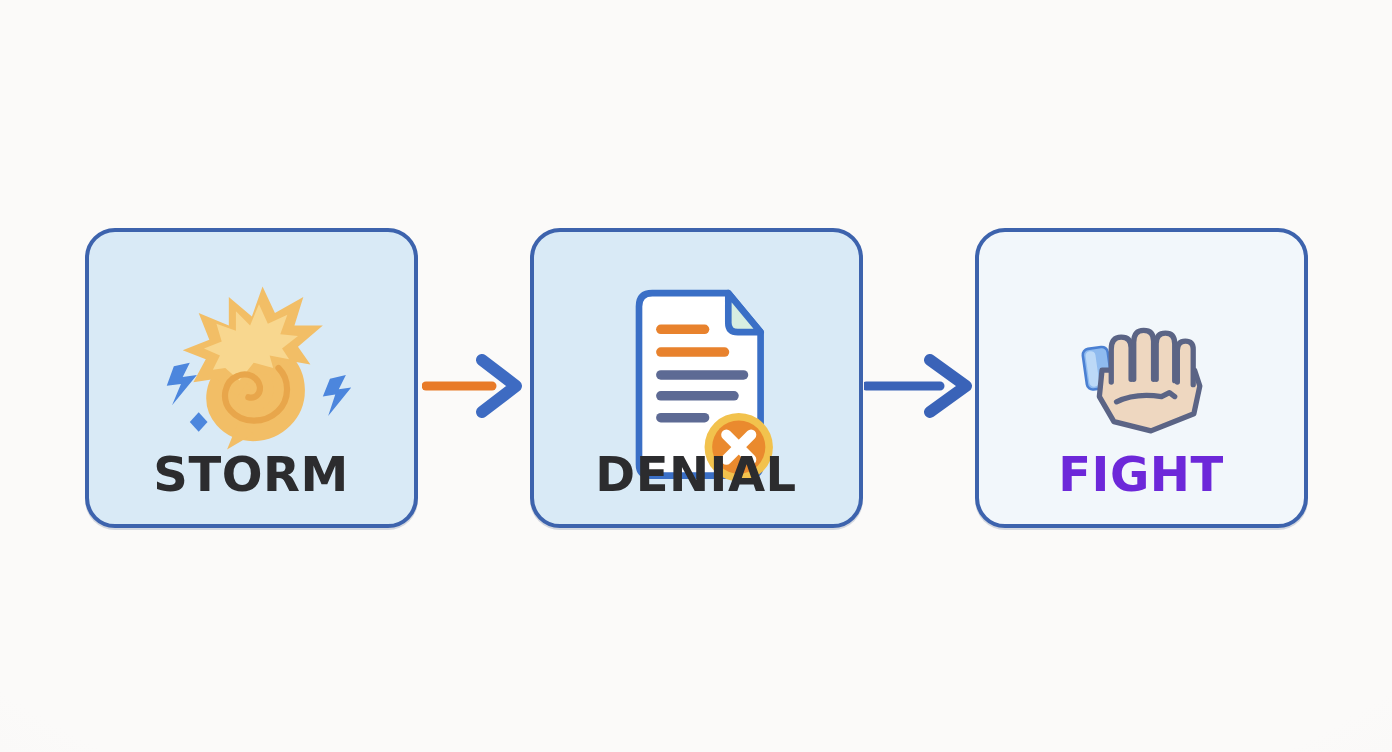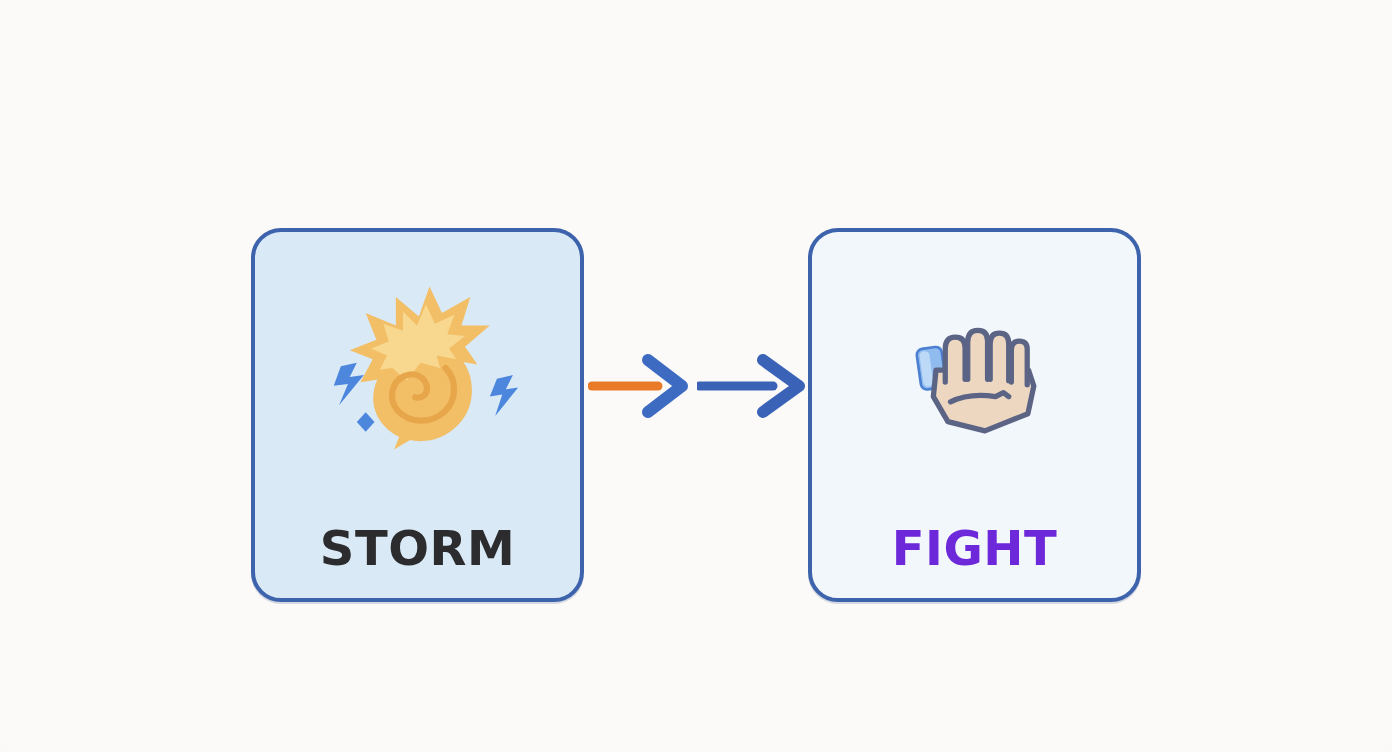--- a/index.html
+++ b/index.html
@@ -10,21 +10,21 @@
   .stage {
     position: relative; width: 1392px; height: 752px;
     background: radial-gradient(120% 130% at 50% 45%, #FBFAF9 55%, #F1F0EE 100%);
   }
   .flow {
     position: absolute; top: 228px; left: 0; right: 0;
     display: flex; justify-content: center; align-items: flex-start;
   }
   .card {
     position: relative; box-sizing: border-box;
-    width: 333px; height: 374px;
+    width: 333px; height: 300px;
     border: 4px solid #3D63AD; border-radius: 30px;
     background: #D9EAF6;
     box-shadow: 0 2px 0 rgba(40,60,110,0.18);
   }
   .icon-wrap { position: absolute; left: 50%; transform: translateX(-50%); }
   .icon-storm { top: 42px; width: 204px; }
   .icon-doc   { top: 46px; width: 190px; }
   .icon-fist  { top: 76px; width: 152px; }
   .icon-wrap svg { display: block; width: 100%; height: auto; }
   .label {
@@ -60,20 +60,38 @@
       <div class="label" style="color: rgb(44, 44, 46);">STORM</div>
     </div>
 
     <div class="arrow-cell">
       <svg width="104" height="72" viewBox="0 0 104 72" xmlns="http://www.w3.org/2000/svg">
         <line x1="4" y1="36" x2="70" y2="36" stroke="#E87A28" stroke-width="9" stroke-linecap="round"></line>
         <path d="M 60,10 L 94,36 L 60,62" fill="none" stroke="#3E6BC2" stroke-width="12" stroke-linecap="round" stroke-linejoin="round"></path>
       </svg>
     </div>
 
+    <div class="card" style="background-color: rgb(217, 234, 246); border-color: rgb(61, 99, 173);">
+      <div class="icon-wrap icon-doc">
+        <svg viewBox="0 0 200 222" xmlns="http://www.w3.org/2000/svg">
+          <path d="M 54,16 L 134,16 L 168,57 L 168,196 Q 168,208 156,208 L 52,208 Q 40,208 40,196 L 40,30 Q 40,16 54,16 Z" fill="#FFFFFF" stroke="#3A6FC6" stroke-width="7" stroke-linejoin="round"></path>
+          <path d="M 134,16 L 168,57 L 144,57 Q 134,57 134,47 Z" fill="#D7EEE1" stroke="#3A6FC6" stroke-width="7" stroke-linejoin="round"></path>
+          <line x1="63" y1="54" x2="109" y2="54" stroke="#E8822D" stroke-width="10" stroke-linecap="round"></line>
+          <line x1="63" y1="78" x2="130" y2="78" stroke="#E8822D" stroke-width="10" stroke-linecap="round"></line>
+          <line x1="63" y1="102" x2="150" y2="102" stroke="#5D6A94" stroke-width="10" stroke-linecap="round"></line>
+          <line x1="63" y1="124" x2="140" y2="124" stroke="#5D6A94" stroke-width="10" stroke-linecap="round"></line>
+          <line x1="63" y1="147" x2="109" y2="147" stroke="#5D6A94" stroke-width="10" stroke-linecap="round"></line>
+          <circle cx="145" cy="178" r="36" fill="#F2C24D"></circle>
+          <circle cx="145" cy="178" r="28" fill="#EA8A2E"></circle>
+          <line x1="132" y1="165" x2="158" y2="191" stroke="#FFFFFF" stroke-width="11" stroke-linecap="round"></line>
+          <line x1="158" y1="165" x2="132" y2="191" stroke="#FFFFFF" stroke-width="11" stroke-linecap="round"></line>
+        </svg>
+      </div>
+      <div class="label" style="color: rgb(44, 44, 46);">DENIAL</div>
+    </div>
 
     <div class="arrow-cell">
       <svg width="110" height="72" viewBox="0 0 110 72" xmlns="http://www.w3.org/2000/svg">
         <line x1="2" y1="36" x2="76" y2="36" stroke="#3A63B8" stroke-width="9" stroke-linecap="round"></line>
         <path d="M 66,10 L 102,36 L 66,62" fill="none" stroke="#3A63B8" stroke-width="12" stroke-linecap="round" stroke-linejoin="round"></path>
       </svg>
     </div>
 
     <div class="card" style="background-color: rgb(242, 247, 251); border-color: rgb(61, 99, 173);">
       <div class="icon-wrap icon-fist">

